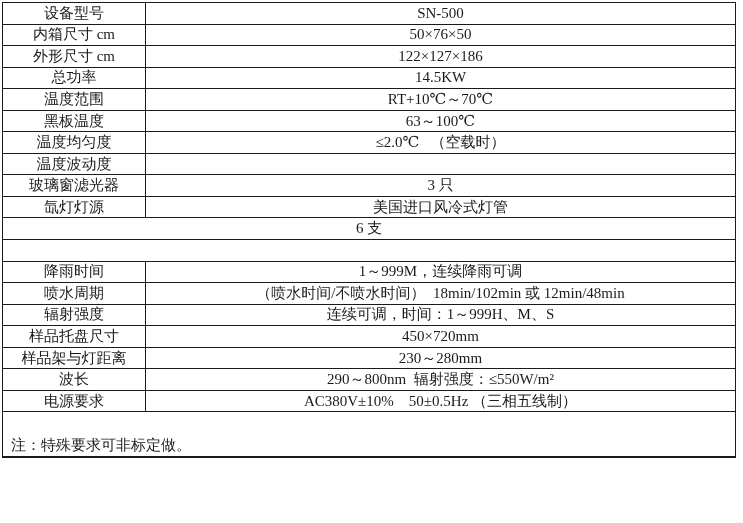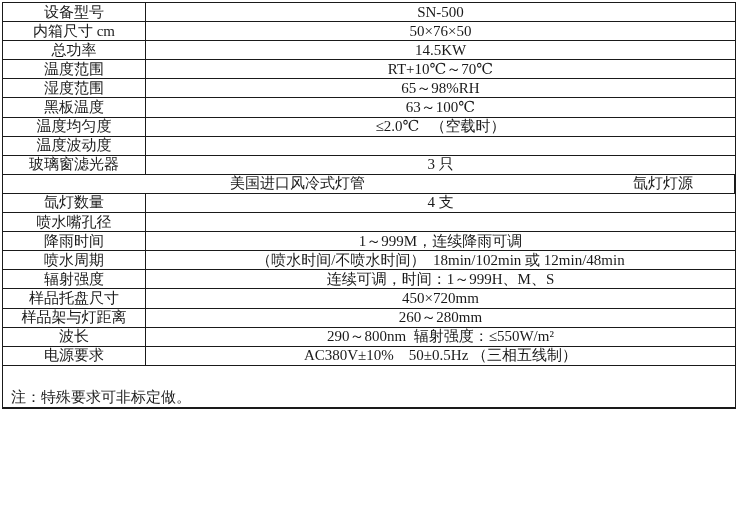--- a/index.html
+++ b/index.html
@@ -12,21 +12,21 @@
     height: 523px;
     position: relative;
     font-family: "Liberation Serif", "DejaVu Serif", serif;
     color: #1a1a1a;
   }
   .spec-table {
     position: absolute;
     left: 2px;
     top: 2px;
     width: 734px;
-    height: 407px;
+    height: 456px;
     border: 1px solid #1a1a1a;
     border-bottom-width: 2px;
     display: flex;
     flex-direction: column;
     background: #ffffff;
     box-sizing: border-box;
   }
   .row {
     flex: 1 1 0;
     display: flex;
@@ -71,35 +71,35 @@
   <div class="row">
     <div class="cell label">设备型号</div>
     <div class="cell value">SN-500</div>
   </div>
 
   <div class="row">
     <div class="cell label">内箱尺寸 cm</div>
     <div class="cell value">50×76×50</div>
   </div>
 
+  <div class="row">
+    <div class="cell label">外形尺寸 cm</div>
+    <div class="cell value">122×127×186</div>
+  </div>
 
   <div class="row">
     <div class="cell label">总功率</div>
     <div class="cell value">14.5KW</div>
   </div>
 
   <div class="row">
     <div class="cell label">温度范围</div>
     <div class="cell value">RT+10℃～70℃</div>
   </div>
 
-  <div class="row">
-    <div class="cell label">湿度范围</div>
-    <div class="cell value">65～98%RH</div>
-  </div>
 
   <div class="row">
     <div class="cell label">黑板温度</div>
     <div class="cell value">63～100℃</div>
   </div>
 
   <div class="row">
     <div class="cell label">温度均匀度</div>
     <div class="cell value">≤2.0℃   （空载时）</div>
   </div>
@@ -107,31 +107,29 @@
   <div class="row">
     <div class="cell label">温度波动度</div>
   </div>
 
   <div class="row">
     <div class="cell label">玻璃窗滤光器</div>
     <div class="cell value">3 只</div>
   </div>
 
   <div class="row">
+    <div class="cell label">氙灯灯源</div>
     <div class="cell value">美国进口风冷式灯管</div>
-    <div class="cell label">氙灯灯源</div>
   </div>
 
   <div class="row">
-    <div class="cell label">氙灯数量</div>
-    <div class="cell value">4 支</div>
+    <div class="cell value">6 支</div>
   </div>
 
   <div class="row">
-    <div class="cell label">喷水嘴孔径</div>
   </div>
 
   <div class="row">
     <div class="cell label">降雨时间</div>
     <div class="cell value">1～999M，连续降雨可调</div>
   </div>
 
   <div class="row">
     <div class="cell label">喷水周期</div>
     <div class="cell value">（喷水时间/不喷水时间）  18min/102min 或 12min/48min</div>
@@ -142,21 +140,21 @@
     <div class="cell value">连续可调，时间：1～999H、M、S</div>
   </div>
 
   <div class="row">
     <div class="cell label">样品托盘尺寸</div>
     <div class="cell value">450×720mm</div>
   </div>
 
   <div class="row">
     <div class="cell label">样品架与灯距离</div>
-    <div class="cell value">260～280mm</div>
+    <div class="cell value">230～280mm</div>
   </div>
 
   <div class="row">
     <div class="cell label">波长</div>
     <div class="cell value">290～800nm  辐射强度：≤550W/m²</div>
   </div>
 
   <div class="row">
     <div class="cell label">电源要求</div>
     <div class="cell value">AC380V±10%    50±0.5Hz （三相五线制）</div>

